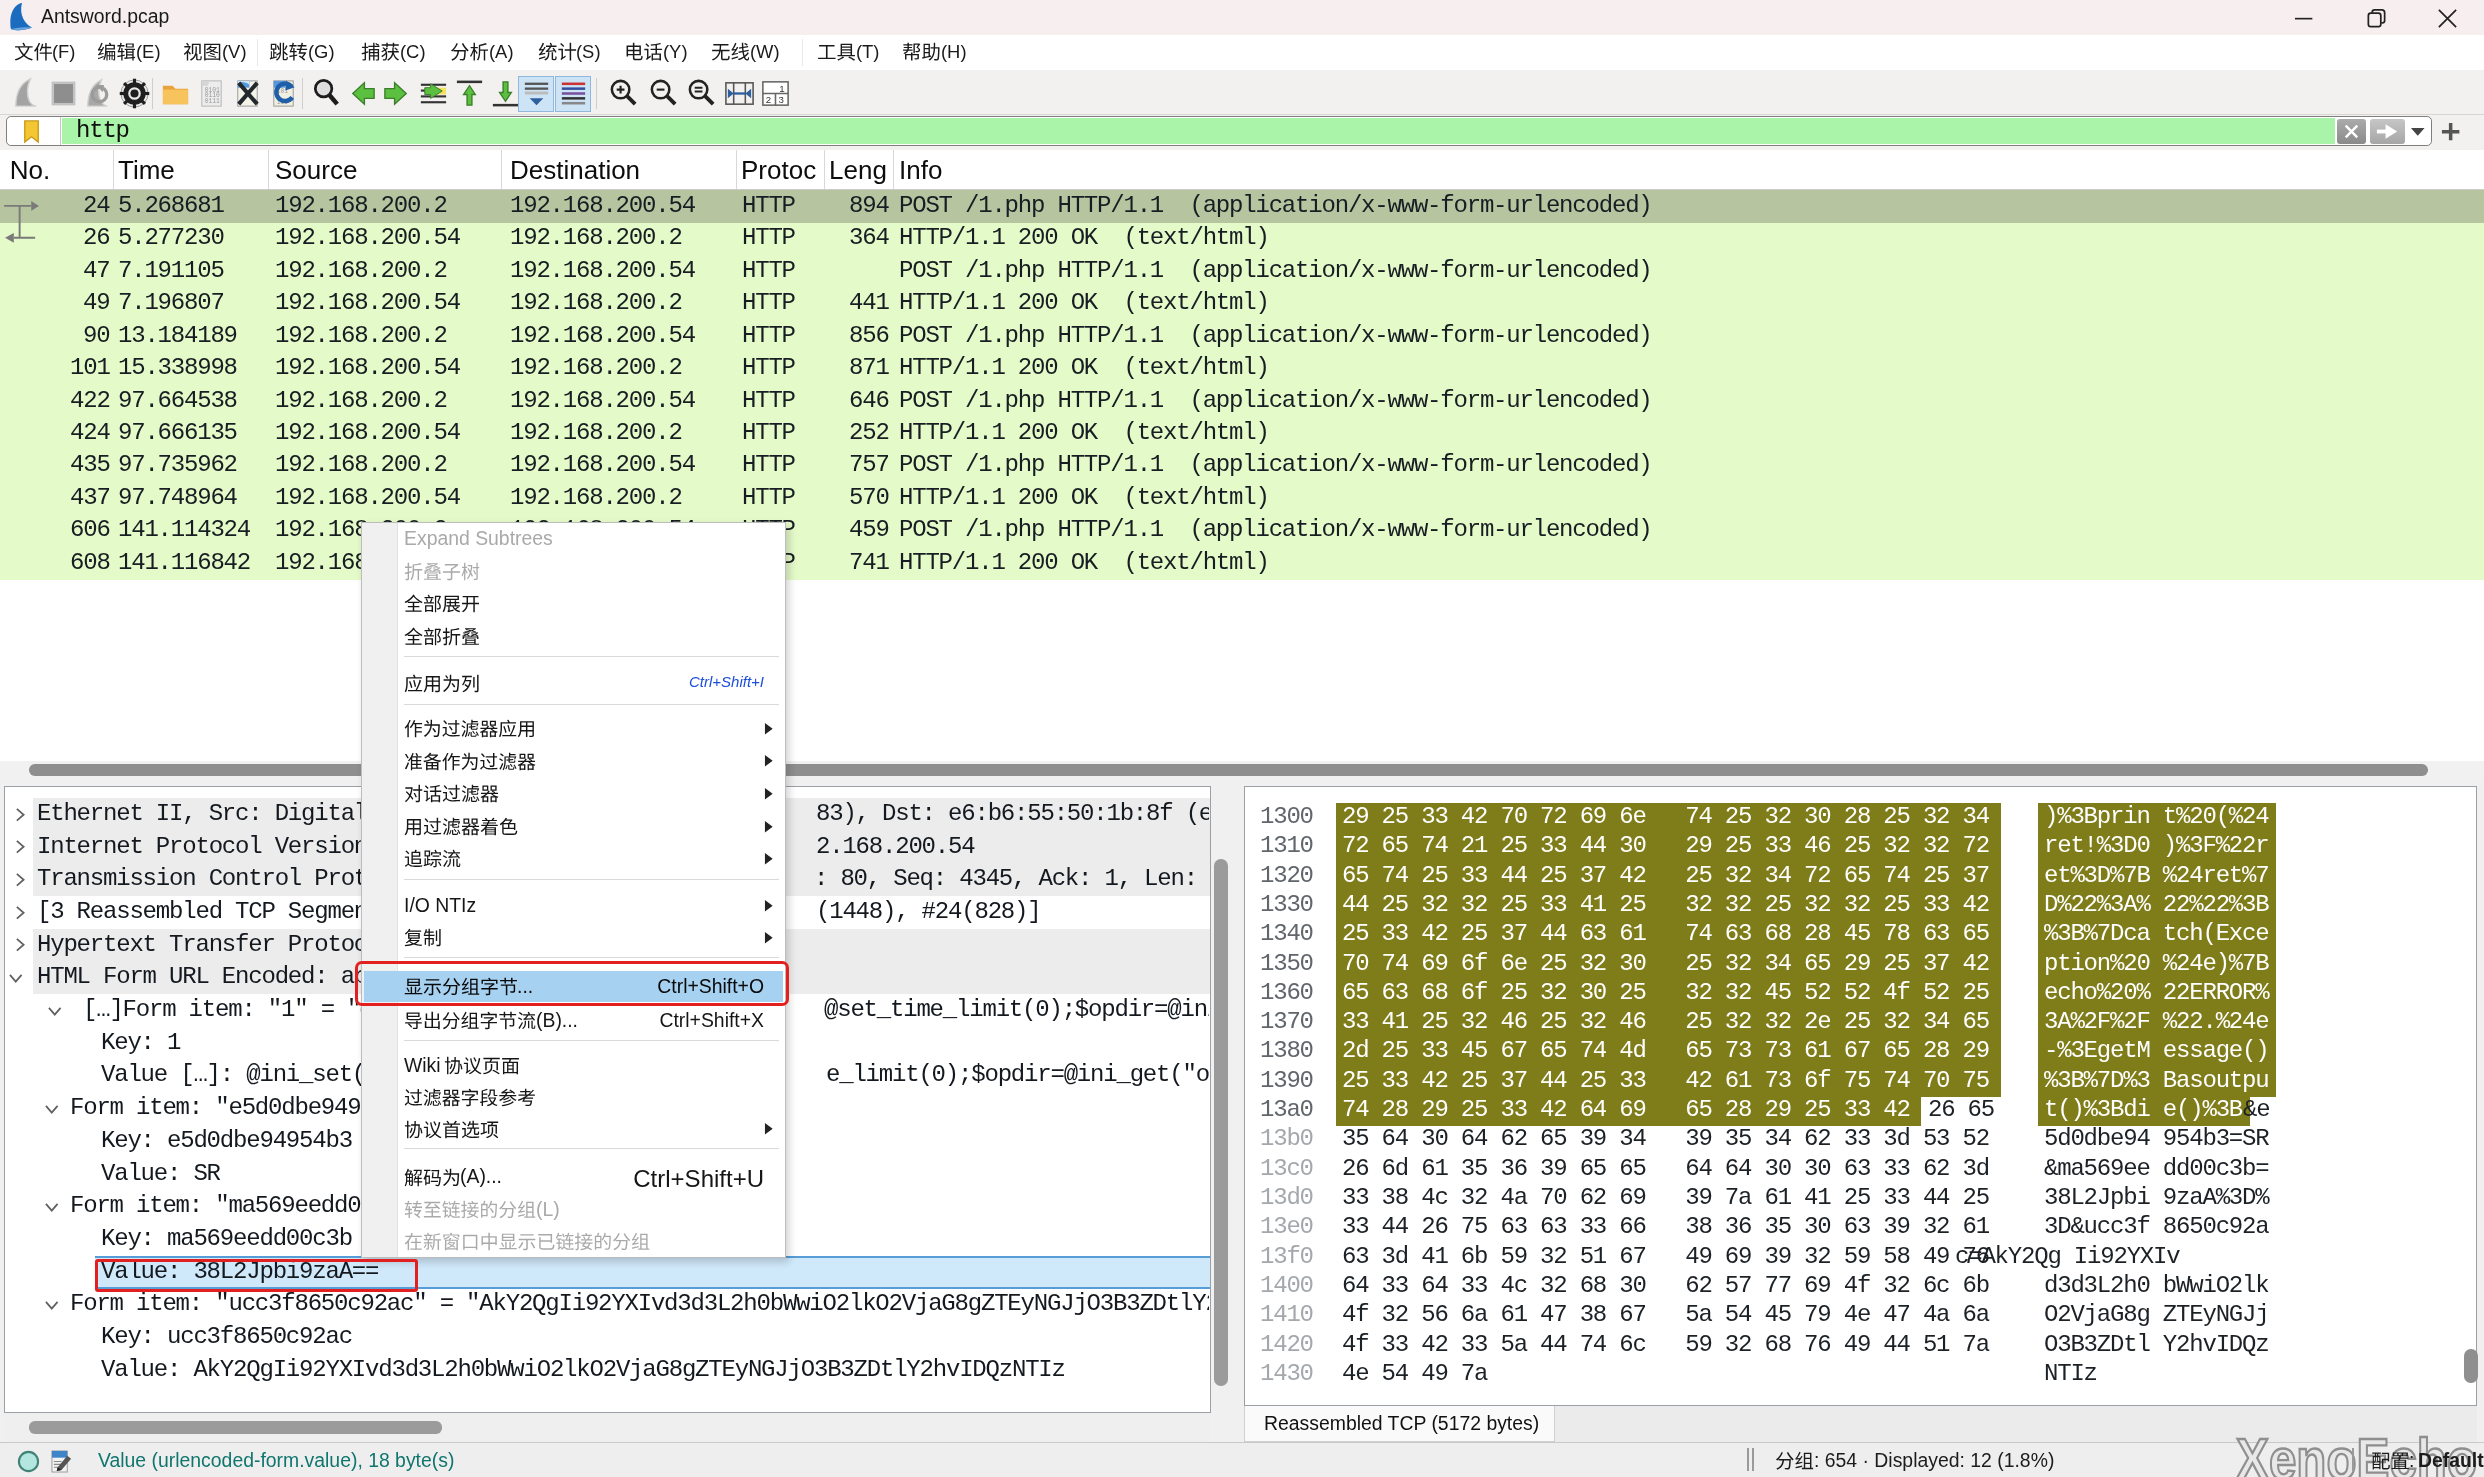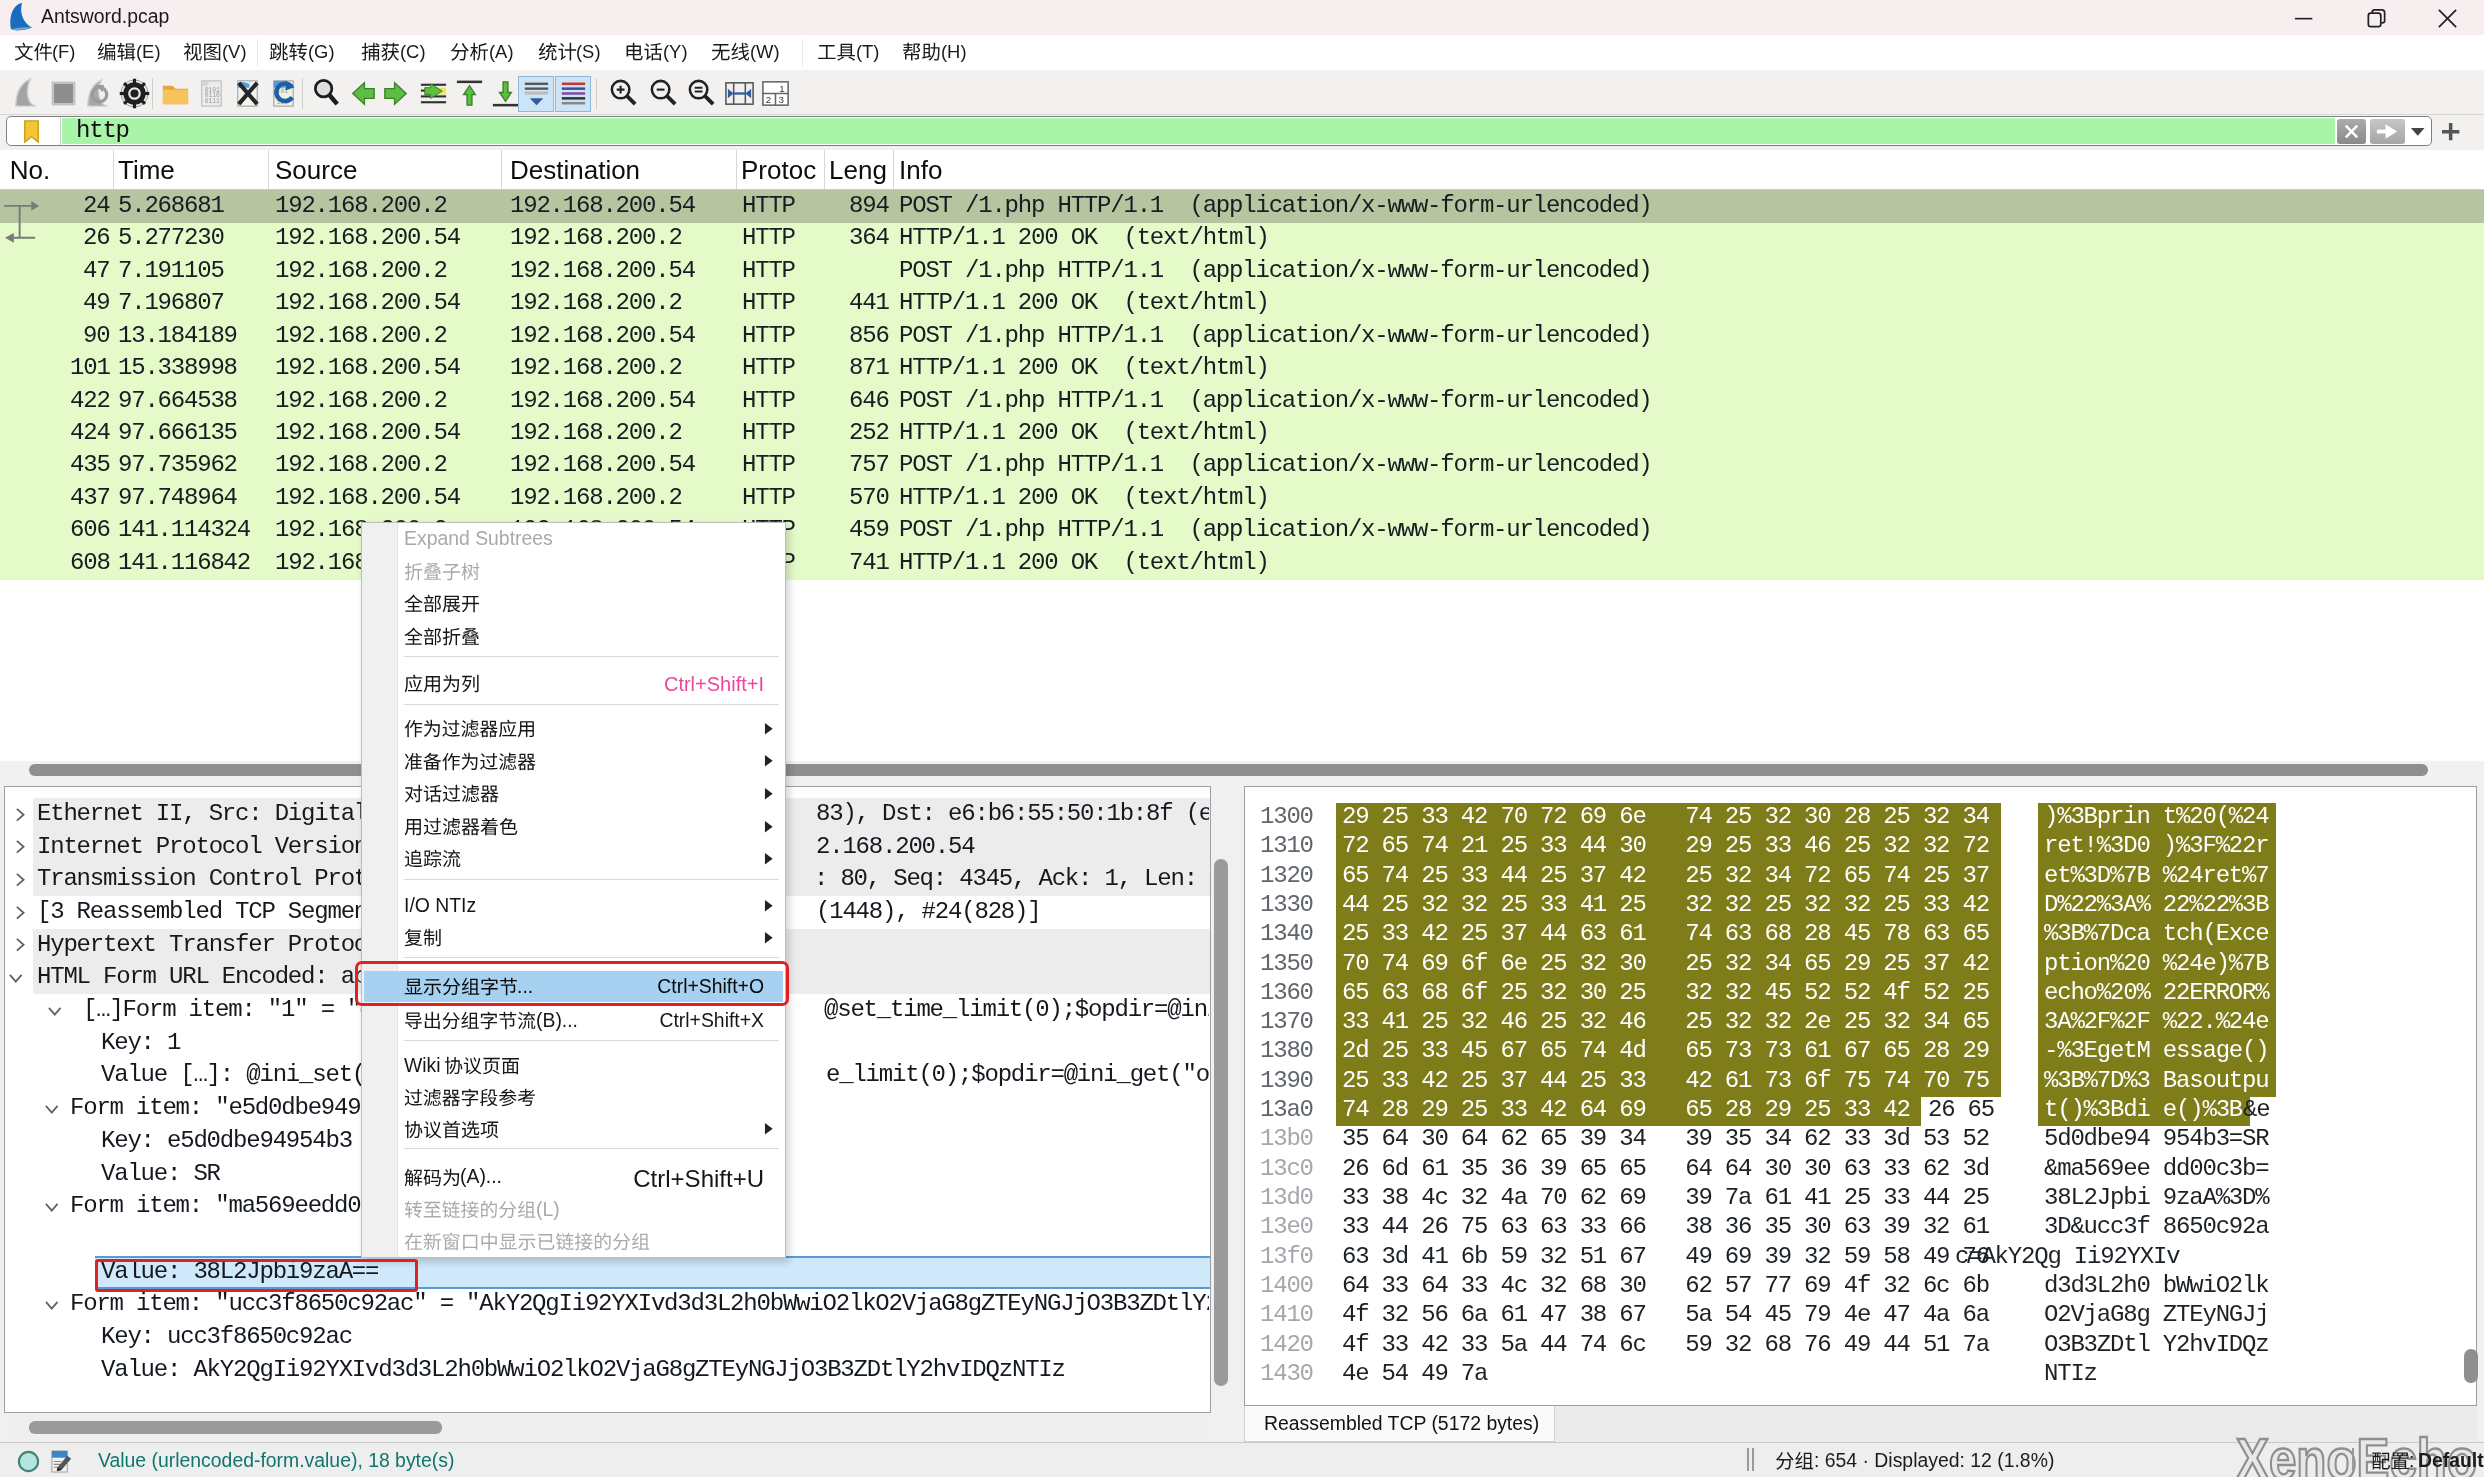--- a/index.html
+++ b/index.html
@@ -422,20 +422,21 @@
 <svg class="a" style="left:44px;top:1101px" width="15.5" height="15.5" viewBox="0 0 16 16">
       <path d="M2 5 L8 12 L14 5" stroke="#606060" stroke-width="1.8" fill="none"></path>
     </svg>
 <div class="a m" style="left:70px;top:1096px;color:#14191f;width:1139px;overflow:hidden;">Form item: "e5d0dbe94954b3" = "SR"</div>
 <div class="a m" style="left:101px;top:1129px;color:#14191f;width:1108px;overflow:hidden;">Key: e5d0dbe94954b3</div>
 <div class="a m" style="left:101px;top:1162px;color:#14191f;width:1108px;overflow:hidden;">Value: SR</div>
 <svg class="a" style="left:44px;top:1199px" width="15.5" height="15.5" viewBox="0 0 16 16">
       <path d="M2 5 L8 12 L14 5" stroke="#606060" stroke-width="1.8" fill="none"></path>
     </svg>
 <div class="a m" style="left:70px;top:1194px;color:#14191f;width:1139px;overflow:hidden;">Form item: "ma569eedd00c3b" = "38L2Jpbi9zaA%3D%3D"</div>
+<div class="a m" style="left:101px;top:1227px;color:#14191f;width:1108px;overflow:hidden;">Key: ma569eedd00c3b</div>
 <div class="a m" style="left:101px;top:1260px;color:#14191f;width:1108px;overflow:hidden;">Value: 38L2Jpbi9zaA==</div>
 <svg class="a" style="left:44px;top:1297px" width="15.5" height="15.5" viewBox="0 0 16 16">
       <path d="M2 5 L8 12 L14 5" stroke="#606060" stroke-width="1.8" fill="none"></path>
     </svg>
 <div class="a m" style="left:70px;top:1292px;color:#14191f;width:1139px;overflow:hidden;">Form item: "ucc3f8650c92ac" = "AkY2QgIi92YXIvd3d3L2h0bWwiO2lkO2VjaG8gZTEyNGJjO3B3ZDtlY2hvIDQzNTIz"</div>
 <div class="a m" style="left:101px;top:1325px;color:#14191f;width:1108px;overflow:hidden;">Key: ucc3f8650c92ac</div>
 <div class="a m" style="left:101px;top:1358px;color:#14191f;width:1108px;overflow:hidden;">Value: AkY2QgIi92YXIvd3d3L2h0bWwiO2lkO2VjaG8gZTEyNGJjO3B3ZDtlY2hvIDQzNTIz</div>
 <div class="a m" style="left:816px;top:802px;color:#14191f;width:393px;overflow:hidden;">83), Dst: e6:b6:55:50:1b:8f (e6:b6:55</div>
 <div class="a m" style="left:816px;top:835px;color:#14191f;width:393px;overflow:hidden;">2.168.200.54</div>
 <div class="a m" style="left:814px;top:867px;color:#14191f;width:395px;overflow:hidden;">: 80, Seq: 4345, Ack: 1, Len: 8</div>
@@ -598,21 +599,21 @@
     </svg>
 <div class="a" style="left:404px;top:656px;width:375px;height:1px;background:#d9d9d9;z-index:22;"></div>
 <svg class="a" style="left:404px;top:674px;width:76px;height:19px;z-index:23;" viewBox="0 0 4000 1000">
       <g fill="#161616">
         <use href="#g5e94" x="0"></use>
         <use href="#g7528" x="1000"></use>
         <use href="#g4e3a" x="2000"></use>
         <use href="#g5217" x="3000"></use>
       </g>
     </svg>
-<div class="a s" style="font-size:20px;color:#ec4899;top:674px;right:1720px;z-index:23;">Ctrl+Shift+I</div>
+<div class="a s" style="font-size:15px;color:#1d4ed8;top:674px;right:1720px;z-index:23;font-style:italic;">Ctrl+Shift+I</div>
 <div class="a" style="left:404px;top:704px;width:375px;height:1px;background:#d9d9d9;z-index:22;"></div>
 <svg class="a" style="left:404px;top:719px;width:132px;height:19px;z-index:23;" viewBox="0 0 7000 1000">
       <g fill="#161616">
         <use href="#g4f5c" x="0"></use>
         <use href="#g4e3a" x="1000"></use>
         <use href="#g8fc7" x="2000"></use>
         <use href="#g6ee4" x="3000"></use>
         <use href="#g5668" x="4000"></use>
         <use href="#g5e94" x="5000"></use>
         <use href="#g7528" x="6000"></use>

